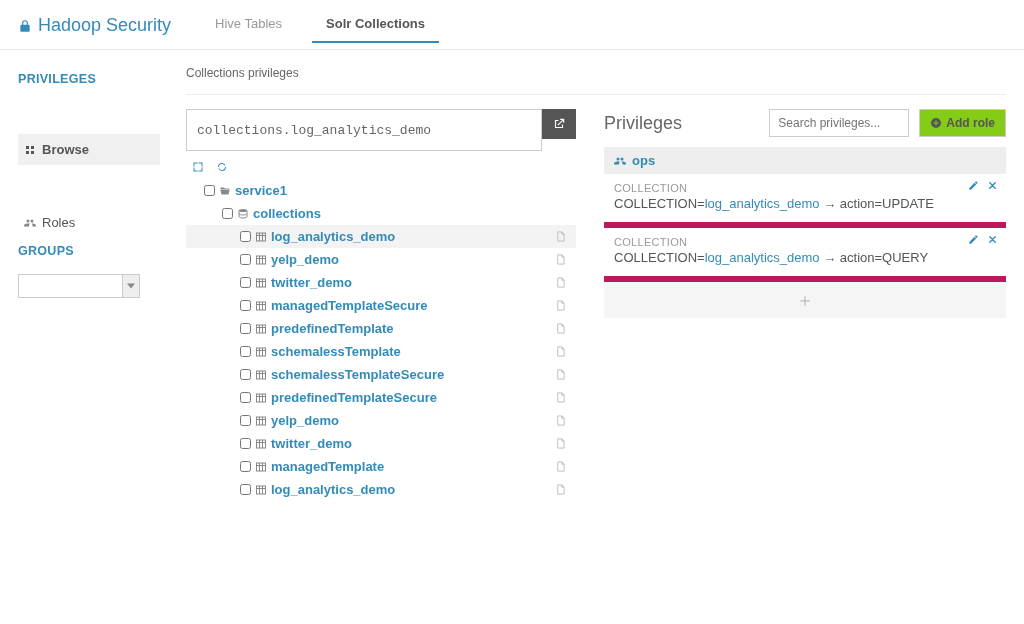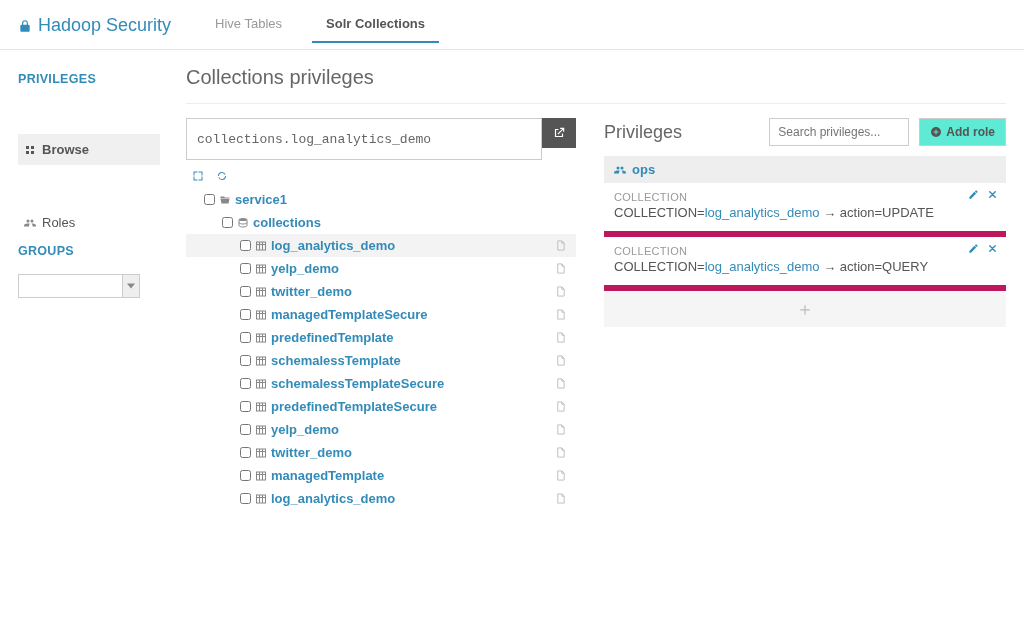--- a/index.html
+++ b/index.html
@@ -11,41 +11,41 @@
   .tab.active { color: #555; font-weight: 600; border-bottom-color: #338bb8; }
   .layout { display: flex; }
   .sidebar { width: 160px; padding: 16px 0 0 18px; }
   .sidenav-heading { color: #338bb8; font-weight: 700; font-size: 12.5px; letter-spacing: .3px; padding: 6px 0; }
   .sidenav-item { padding: 8px 10px 8px 6px; color: #555; display: flex; align-items: center; gap: 6px; cursor: pointer; margin-top: 42px; }
   .sidenav-item.active { background: #f0f0f0; font-weight: 600; }
   .group-select { margin-top: 10px; display: flex; }
   .group-select input { width: 104px; height: 24px; border: 1px solid #ccc; border-right: none; padding: 0 4px; font-size: 12px; }
   .group-select .caret-btn { width: 18px; height: 24px; border: 1px solid #ccc; background: #eee; display:flex;align-items:center;justify-content:center;color:#777;cursor:pointer;}
   .content { flex: 1; padding: 16px 18px 0 26px; }
-  .page-title { font-size: 20px; font-weight: 400; color: #666; margin-bottom: 14px; }
+  .page-title { font-size: 12px; font-weight: 400; color: #666; margin-bottom: 14px; }
   .columns { display: flex; gap: 28px; align-items: flex-start; }
   .col-left { width: 390px; }
   .col-right { flex: 1; }
   .path-row { display: flex; }
   .path-input { flex:1; height: 42px; border: 1px solid #ccc; padding: 0 10px; font-size: 13px; color: #666; font-family: Liberation Mono, monospace; }
   .path-btn { width: 34px; height: 30px; background: #555; color: #fff; display:flex; align-items:center; justify-content:center; cursor:pointer;}
   .toolbar-icons { padding: 10px 0 6px 6px; display:flex; gap:12px; color:#338bb8; }
   .tree-scroll { max-height: 440px; overflow-y: auto; }
   .node { display:flex; align-items:center; padding: 4px 4px 4px 0; gap:4px; }
   .node .cb { width:11px;height:11px; }
   .node .lbl { color:#338bb8; font-weight:600; cursor:pointer; }
   .node .trail-icon { margin-left:auto; color:#bbb; padding-right:6px; }
   .indent-1 { padding-left: 18px; }
   .indent-2 { padding-left: 36px; }
   .indent-3 { padding-left: 54px; }
   .row-selected { background: #f3f3f3; }
   .priv-header { display:flex; align-items:center; gap:10px; margin-bottom:10px; }
   .priv-title { font-size: 18px; color: #666; }
   .priv-search { flex:1; max-width:140px; margin-left:auto; height:28px; border:1px solid #ccc; padding:0 8px; font-size:12px; color:#888;}
-  .add-role-btn { height:28px; padding:0 10px; border:1px solid #ccc; background:#5eead4; display:flex; align-items:center; gap:4px; color:#555; cursor:pointer; font-size:12px; font-weight:600;}
+  .add-role-btn { height:28px; padding:0 10px; border:1px solid #ccc; background:#84cc16; display:flex; align-items:center; gap:4px; color:#555; cursor:pointer; font-size:12px; font-weight:600;}
   .role-head { background:#eee; padding:6px 10px; color:#338bb8; font-weight:600; display:flex; align-items:center; gap:6px; cursor:pointer;}
   .priv-card { border-bottom:6px solid #be185d; padding:8px 10px 11px; position:relative; }
   .priv-type { font-size:11px; color:#999; letter-spacing:.3px; }
   .priv-body { color:#555; padding-top:2px;}
   .priv-body .link { color:#338bb8; }
   .priv-actions { position:absolute; top:6px; right:8px; display:flex; gap:8px; color:#338bb8; }
   .add-priv-row { background:#f5f5f5; text-align:center; padding:6px 0; color:#bbb; font-size:18px; cursor:pointer;}
   .mini-icon { display:inline-block; width:12px; text-align:center; font-size:12px; color:#888; }
   .blue { color:#338bb8; }
   svg { display:block; }

